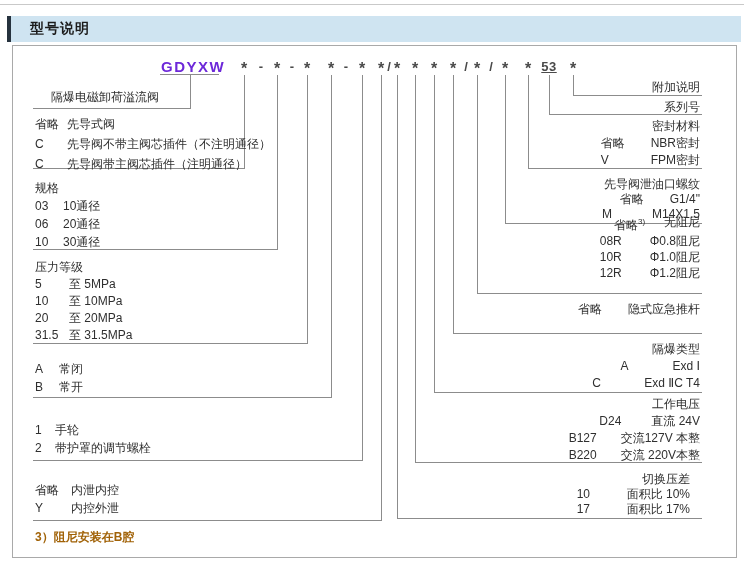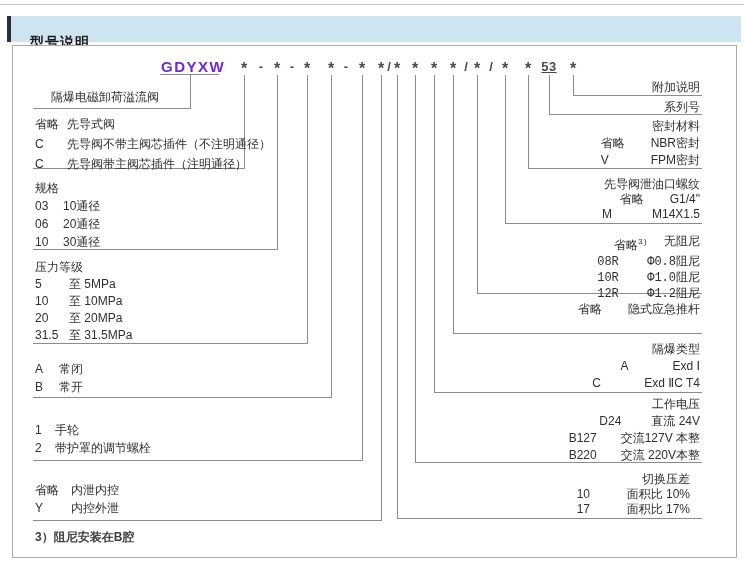--- a/index.html
+++ b/index.html
@@ -1,36 +1,36 @@
 <!DOCTYPE html>
 <html><head>
 <meta charset="utf-8">
 <style>
   html,body{margin:0;padding:0;background:#ffffff;}
   .page{position:relative;width:744px;height:572px;background:#fff;overflow:hidden;
         font-family:"Liberation Sans","DejaVu Sans",sans-serif;color:#2f2f2f;}
   .top-hairline{position:absolute;left:0;top:4px;width:744px;height:1px;background:#c9c9c9;}
   .header-band{position:absolute;left:7px;top:16px;width:734px;height:26px;background:#cfe4f1;}
   .header-accent{position:absolute;left:0;top:0;width:4px;height:26px;background:#26323e;}
-  .header-title{position:absolute;left:23px;top:4px;font-size:14px;font-weight:bold;color:#1c1c1c;letter-spacing:1px;margin-top:14px;}
+  .header-title{position:absolute;left:23px;top:4px;font-size:14px;font-weight:bold;color:#1c1c1c;letter-spacing:1px;}
   .diagram-box{position:absolute;left:12px;top:45px;width:723px;height:511px;border:1px solid #a9a9a9;background:#fff;}
   .overlay{position:absolute;left:0;top:0;width:744px;height:572px;pointer-events:none;}
   .codebar .tok{position:absolute;top:60px;transform:translateX(-50%);font-size:13px;font-weight:bold;color:#4a4a4a;line-height:13px;}
   .codebar .tok.star{top:62px;font-size:16px;line-height:13px;}
   .codebar .tok.num{letter-spacing:0.5px;}
   .code-prefix{position:absolute;left:161px;top:58px;font-size:15px;font-weight:bold;color:#6d28d9;letter-spacing:1.5px;}
   .block{position:absolute;font-size:12px;color:#2f2f2f;}
   .block .row{display:flex;line-height:var(--lh,18px);white-space:nowrap;}
   .block .row.title{display:block;}
   .block.left .row .code{min-width:var(--cw,24px);margin-right:6px;}
   .block.right{text-align:right;}
   .block.right .row{justify-content:flex-end;}
   .block.right .row .code{min-width:var(--cw,40px);text-align:left;margin-right:10px;}
   .block sup{font-size:8px;}
-  .footnote{position:absolute;left:35px;top:529px;font-size:12px;font-weight:bold;color:#404040;}
+  .footnote{position:absolute;left:35px;top:529px;font-size:12px;font-weight:bold;color:#a16207;}
 </style>
 </head>
 <body>
 
 <div class="page">
   <div class="top-hairline"></div>
 
   <div class="header-band">
     <div class="header-accent"></div>
     <div class="header-title">型号说明</div>
@@ -186,21 +186,21 @@
       <div class="row title">先导阀泄油口螺纹</div>
       <div class="row">
         <span class="code">省略</span>
         <span class="desc">G1/4"</span>
       </div>
       <div class="row">
         <span class="code">M</span>
         <span class="desc">M14X1.5</span>
       </div>
     </div>
-  <div class="block right" style="right:44px;top:234px;font-family:Liberation Mono, monospace;--lh:16px;--cw:40px;">
+  <div class="block right" style="right:44px;top:214px;--lh:16px;--cw:40px;">
       <div class="row">
         <span class="code">省略<sup>3)</sup></span>
         <span class="desc">无阻尼</span>
       </div>
       <div class="row">
         <span class="code">08R</span>
         <span class="desc">Φ0.8阻尼</span>
       </div>
       <div class="row">
         <span class="code">10R</span>

